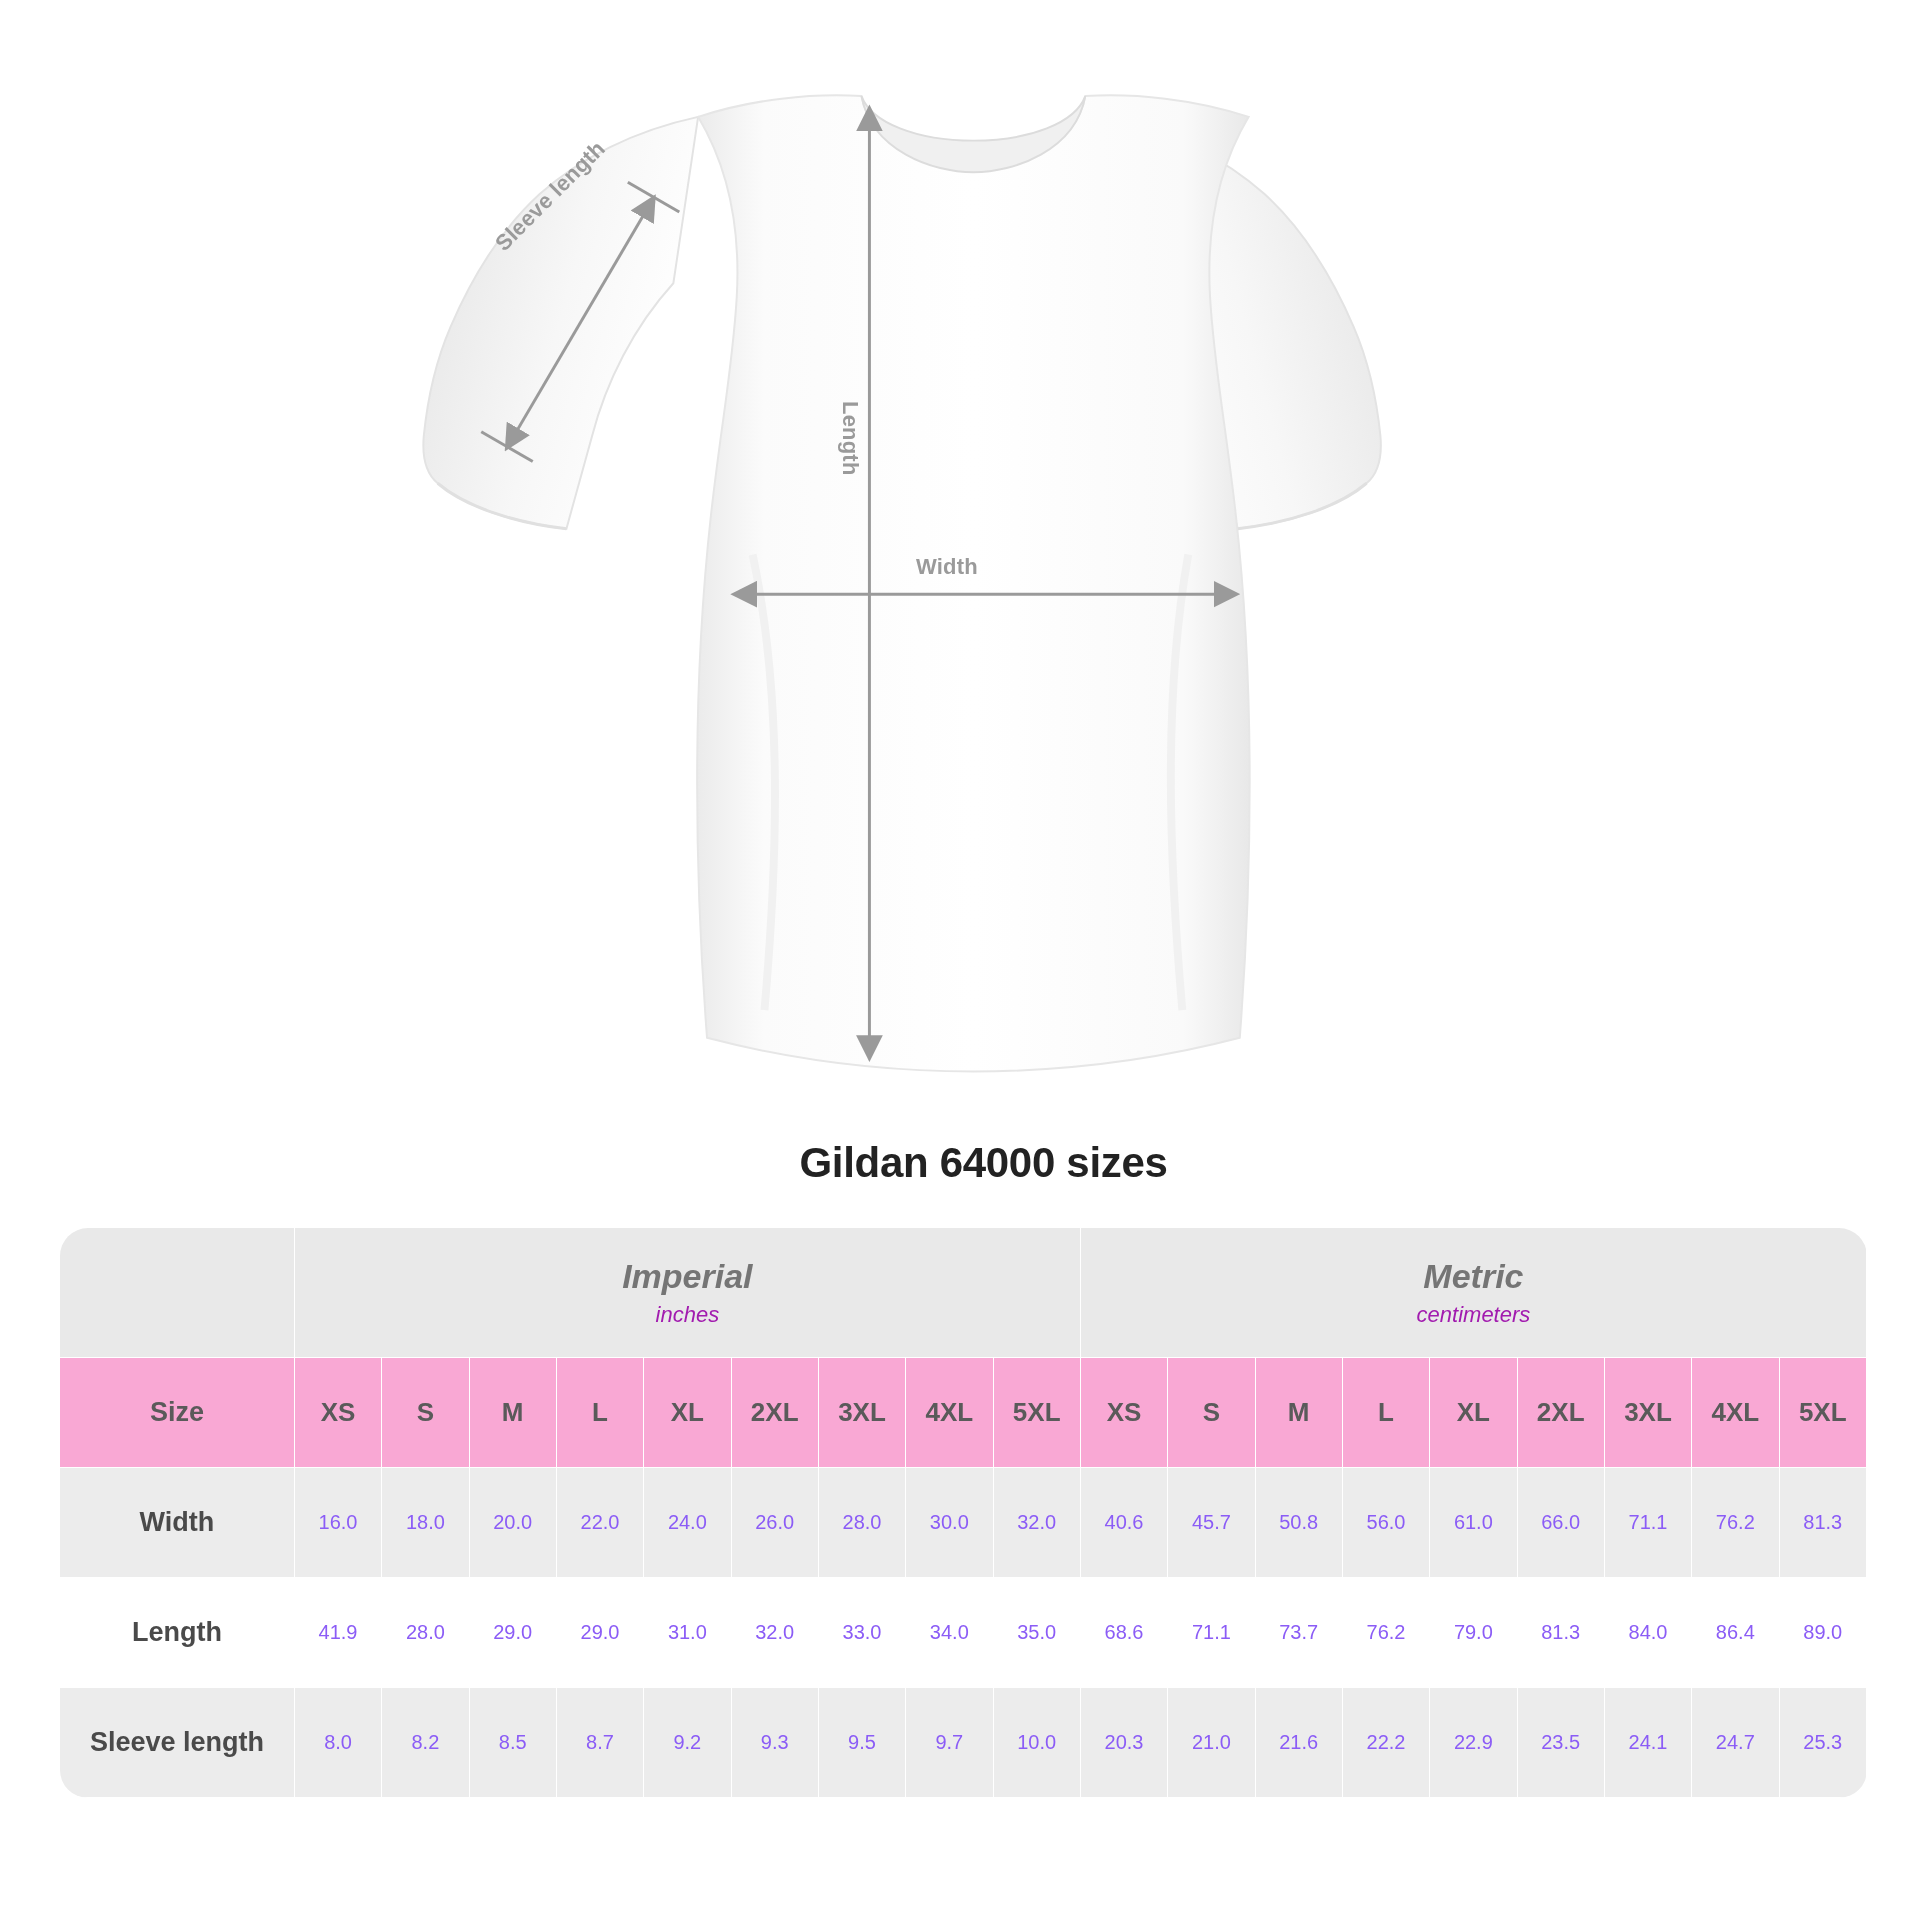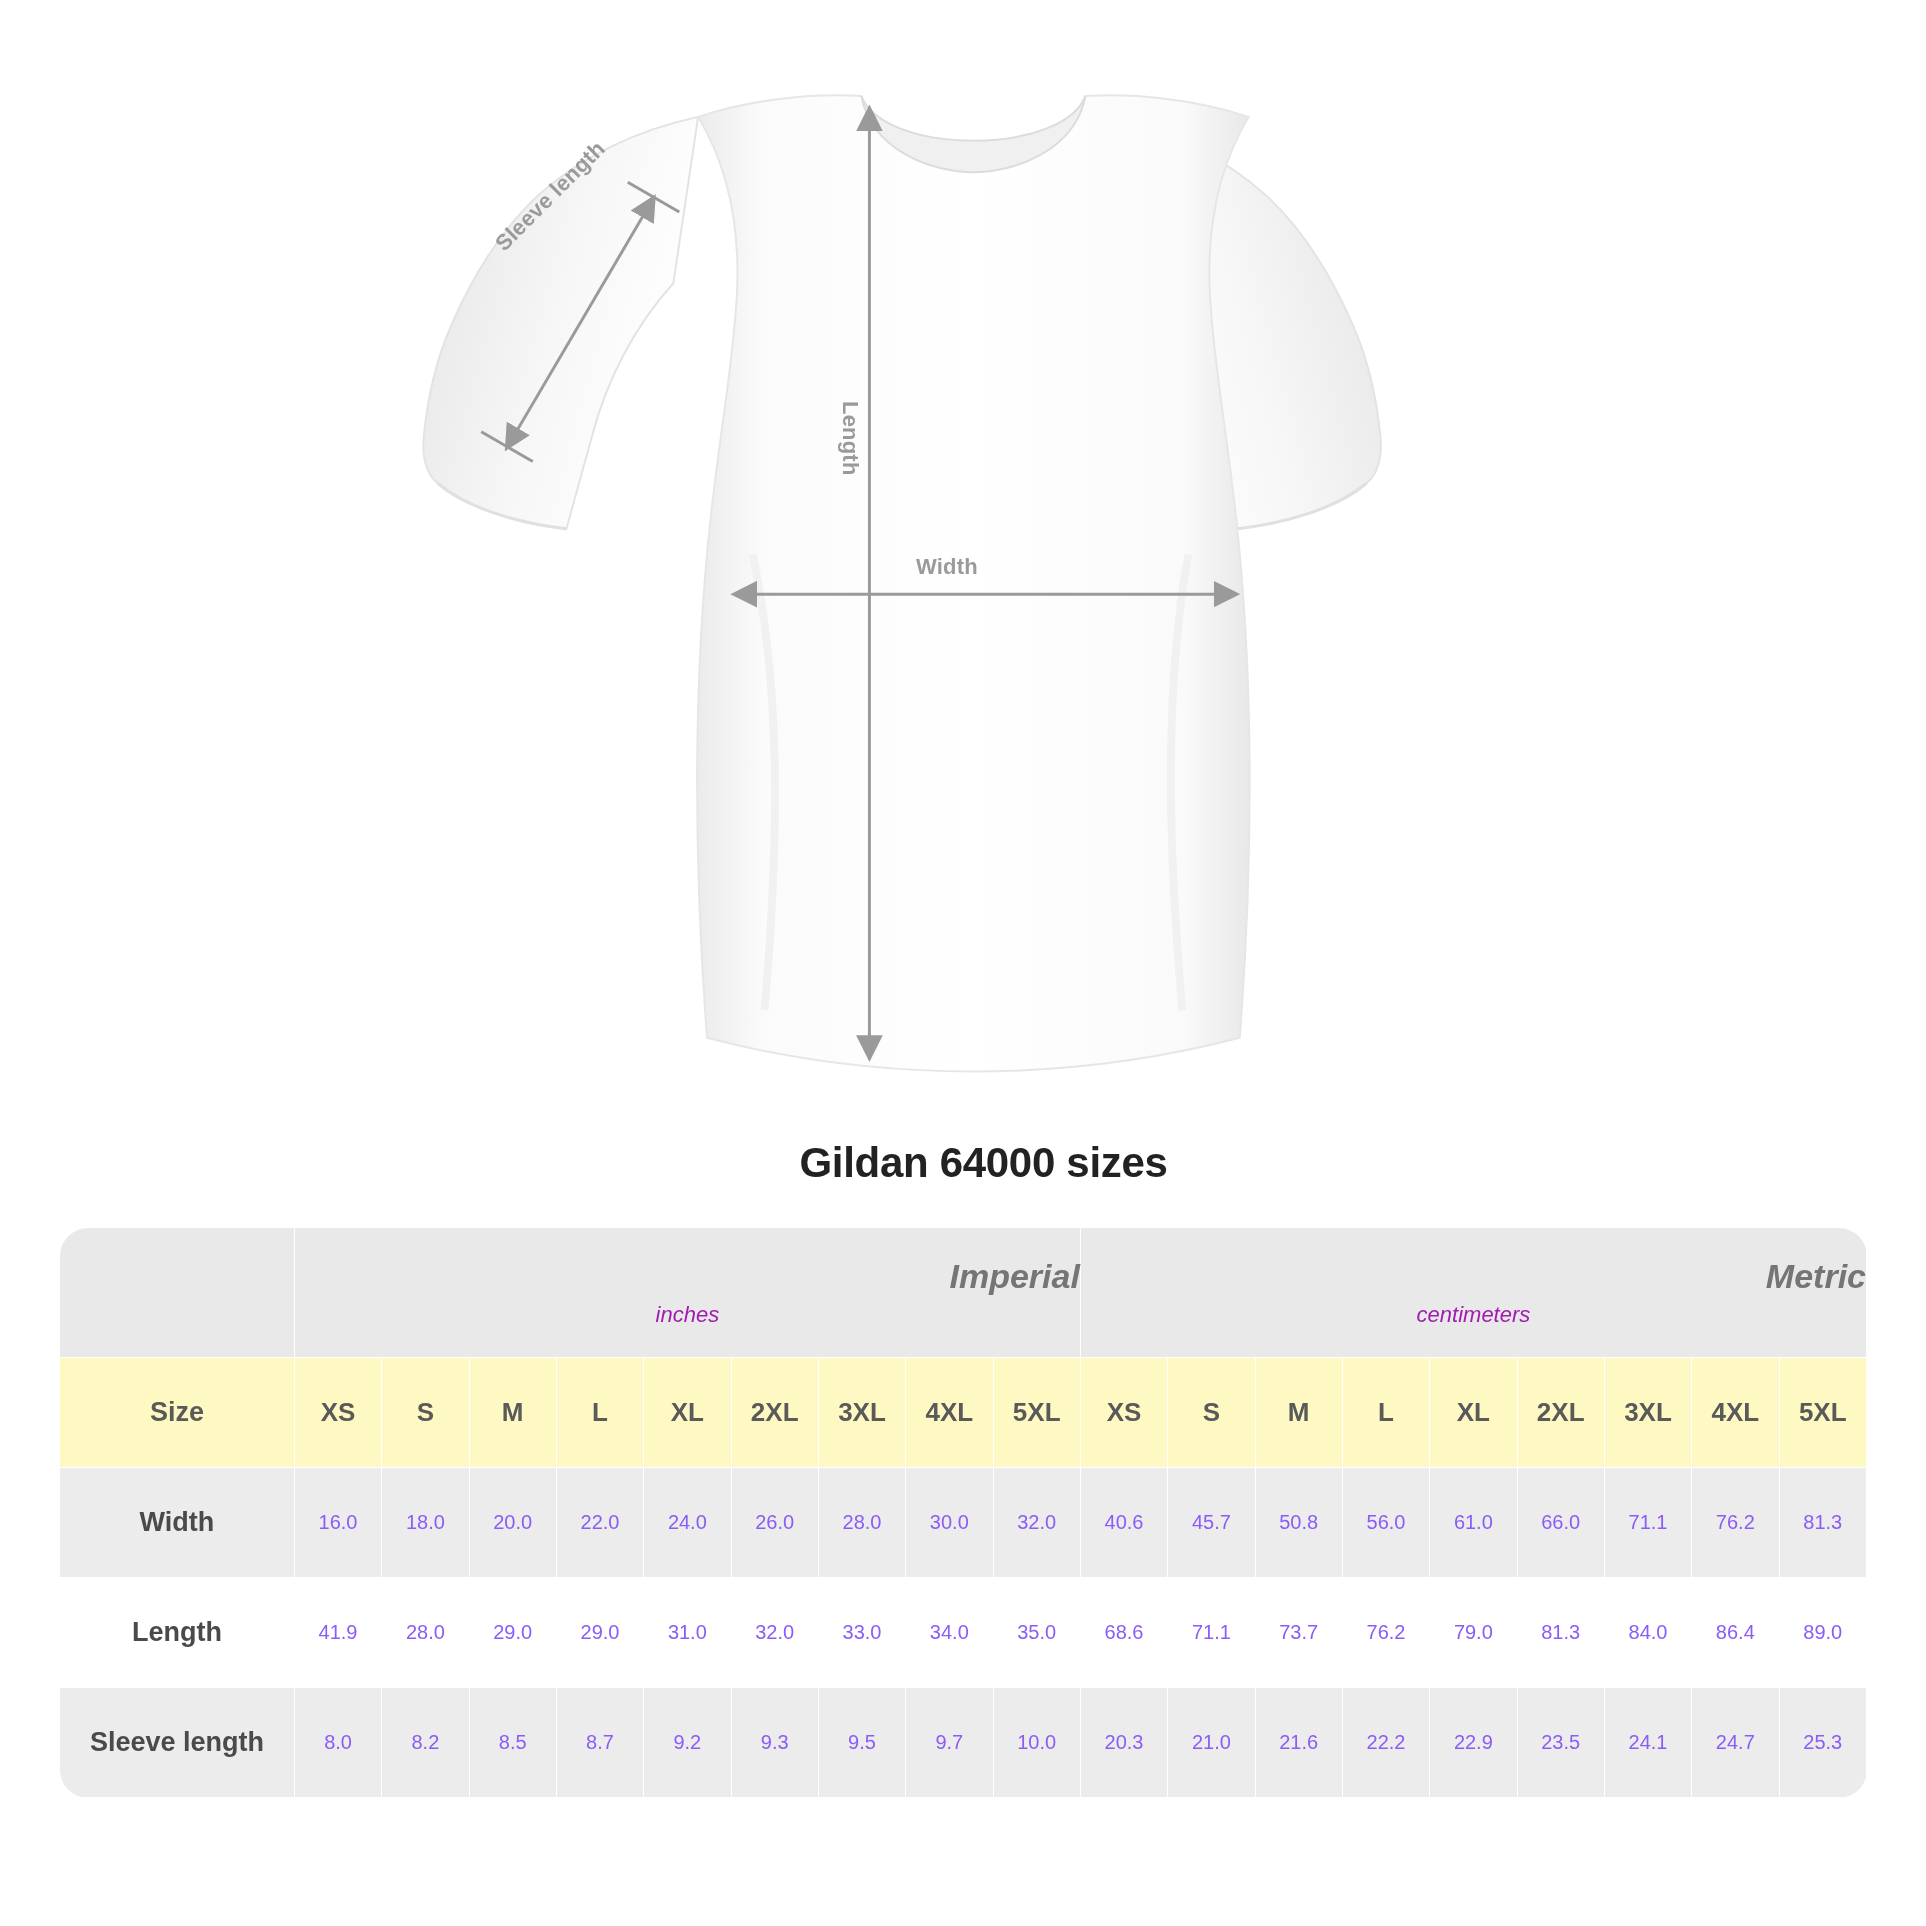--- a/index.html
+++ b/index.html
@@ -101,31 +101,30 @@
     background: #e9e9e9;
     height: 129px;
     padding: 0;
   }
   .unit-title {
     font-size: 34px;
     font-weight: bold;
     font-style: italic;
     color: #757575;
     line-height: 1.15;
-    text-align: right;
   }
   .unit-sub {
     font-size: 22px;
     font-style: italic;
     color: #a21caf;
     margin-top: 6px;
   }
 
   .row-size td {
-    background: #fef9c3;
+    background: #f9a8d4;
     height: 107px;
     font-size: 26px;
     color: #5a5a5a;
     font-weight: bold;
   }
   .row-size td.rowhead {
     font-size: 27px;
   }
 
   .row-data td {

